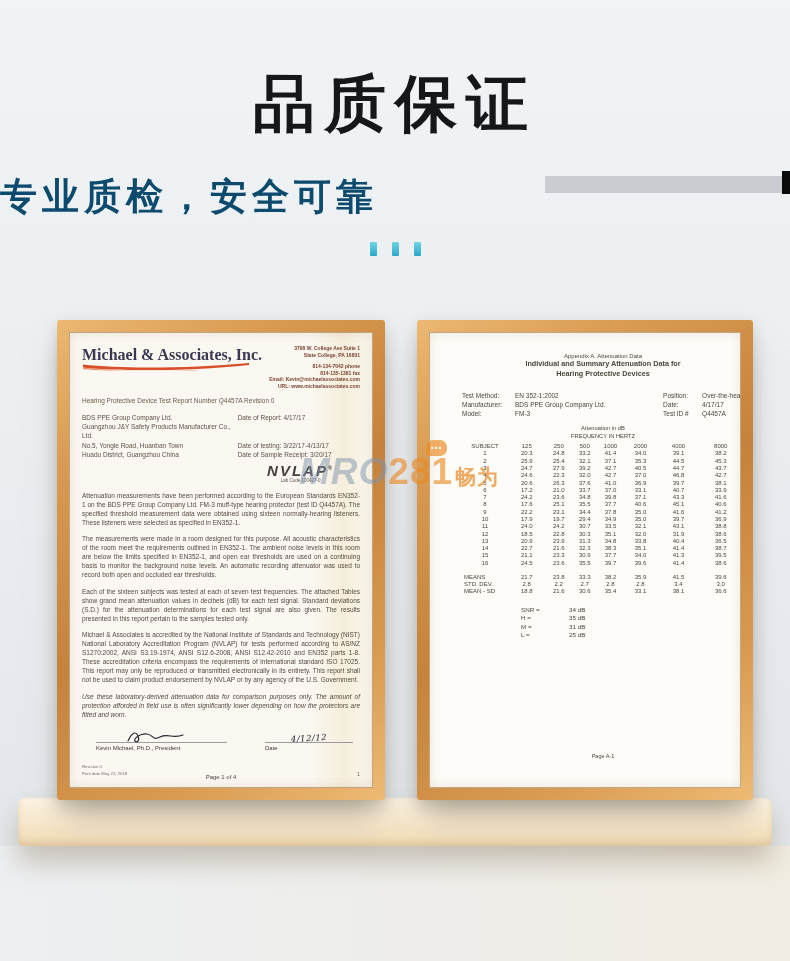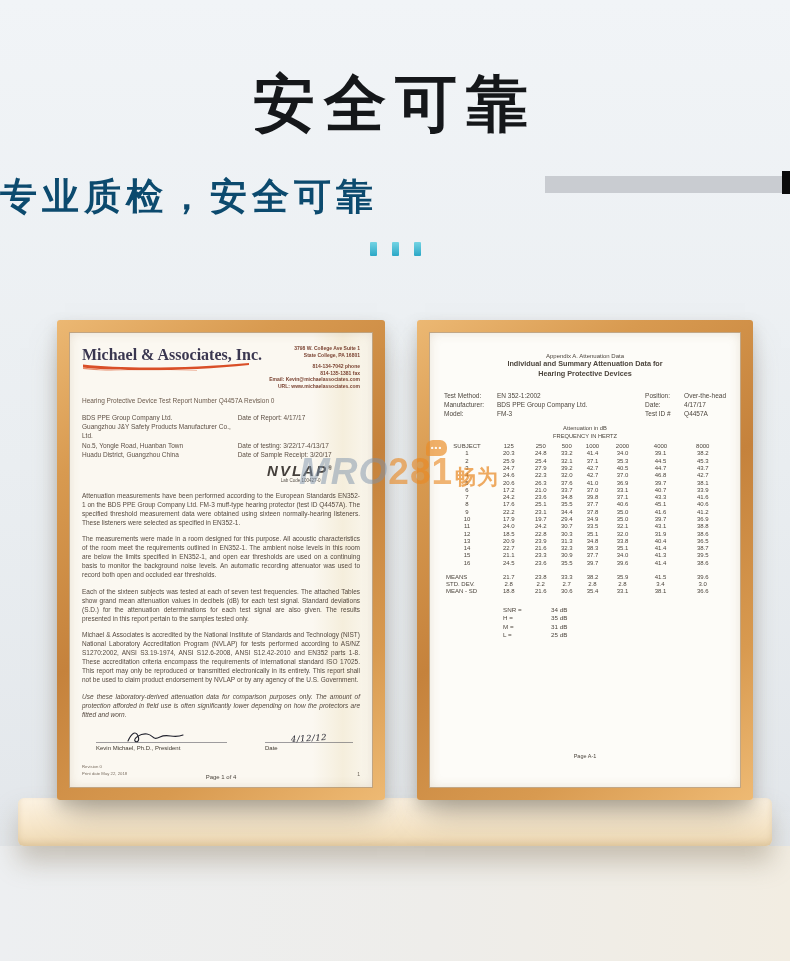--- a/index.html
+++ b/index.html
@@ -27,21 +27,21 @@
 
   
   .frame{position:absolute;top:320px;height:480px;border-radius:3px;
         background:linear-gradient(145deg,#ecb873 0%,#d89a50 22%,#c5823c 50%,#d89a50 78%,#eeba74 100%);
         box-shadow:0 20px 30px -8px rgba(115,108,92,.5),0 6px 14px rgba(130,122,105,.3);}
   .frame.left{left:57px;width:328px;}
   .frame.right{left:417px;width:336px;}
   .paper{position:absolute;inset:12px;overflow:hidden;
         background:linear-gradient(90deg,#fbf8f1 0%,#fbf8f1 80%,#f5eedc 90%,#faf7ef 100%);
         box-shadow:inset 0 0 0 1px rgba(146,96,38,.5), inset 0 0 12px rgba(140,100,50,.18);}
-  .frame.right .paper{background:#fdfcf8;}
+  .frame.right .paper{background:#fdfcf8;padding-left:18px;}
 
   .doc2x{position:absolute;top:0;left:0;transform:scale(.5);transform-origin:0 0;box-sizing:border-box;}
 
   
   .l-doc{width:608px;height:912px;padding:26px 26px 0;color:#55493f;position:relative;}
   .l-head{display:flex;justify-content:space-between;}
   .l-company{font-family:"Liberation Serif", serif;font-weight:700;font-size:32px;color:#3a3750;white-space:nowrap;}
   .l-swoosh{display:block;margin-top:-4px;}
   .l-addr{text-align:right;font-size:10px;font-weight:700;color:#7a4332;line-height:1.3;}
   .l-contact-block{margin-top:10px;}
@@ -101,21 +101,21 @@
         display:flex;align-items:center;justify-content:center;}
   .wm-bubble span{color:#fff;font-size:8px;line-height:8px;letter-spacing:1px;}
 </style>
 </head>
 <body>
 
 <div class="stage">
   <div class="wall"></div>
   <div class="floor"></div>
 
-  <div class="page-title">安全可靠</div>
+  <div class="page-title">品质保证</div>
   <div class="page-subtitle">专业质检，安全可靠</div>
   <div class="gray-band"></div>
   <div class="band-cap"></div>
   <div class="dashes">
     <span class="dash"></span>
     <span class="dash"></span>
     <span class="dash"></span>
   </div>
 
   <div class="shelf"></div>

